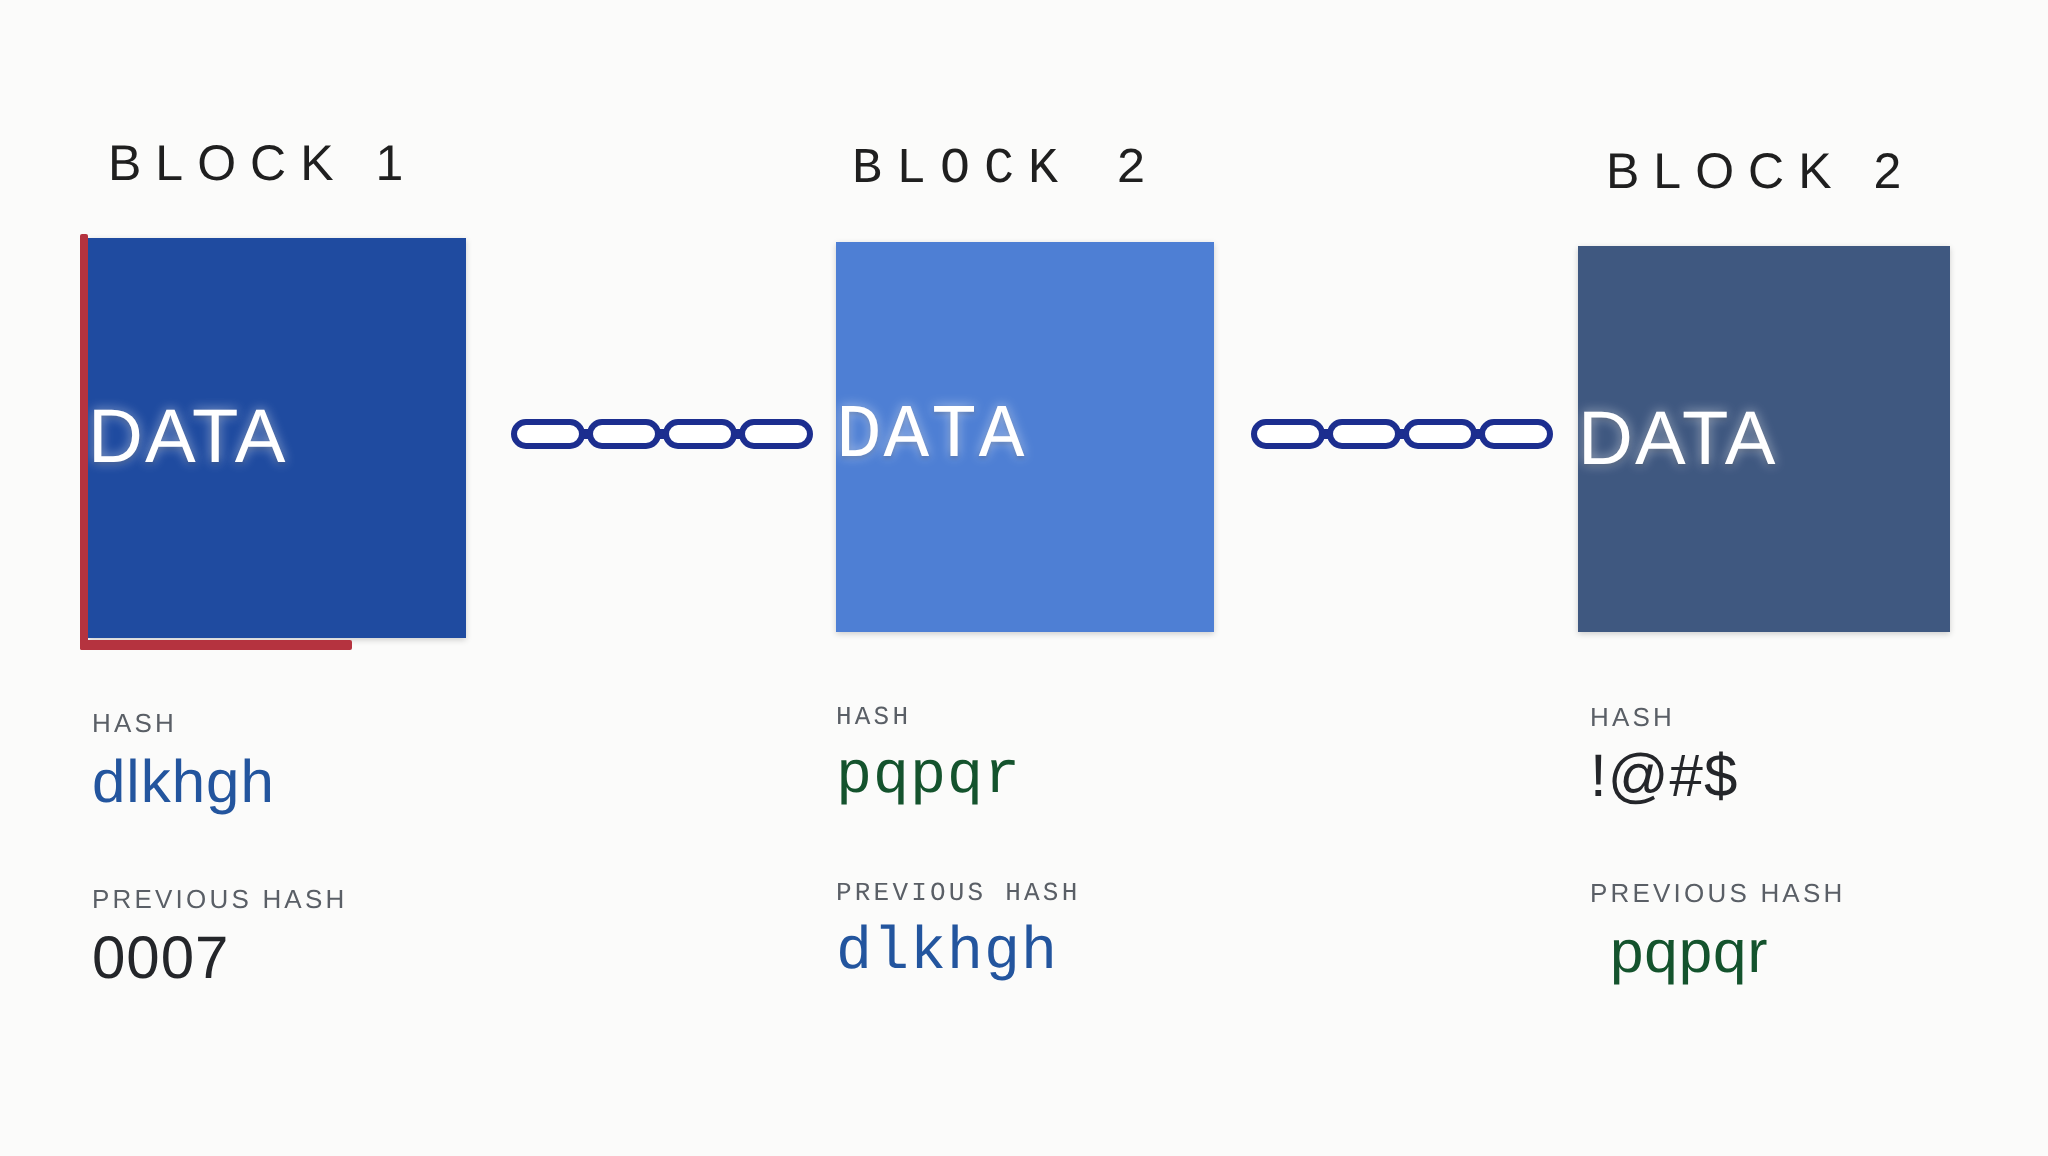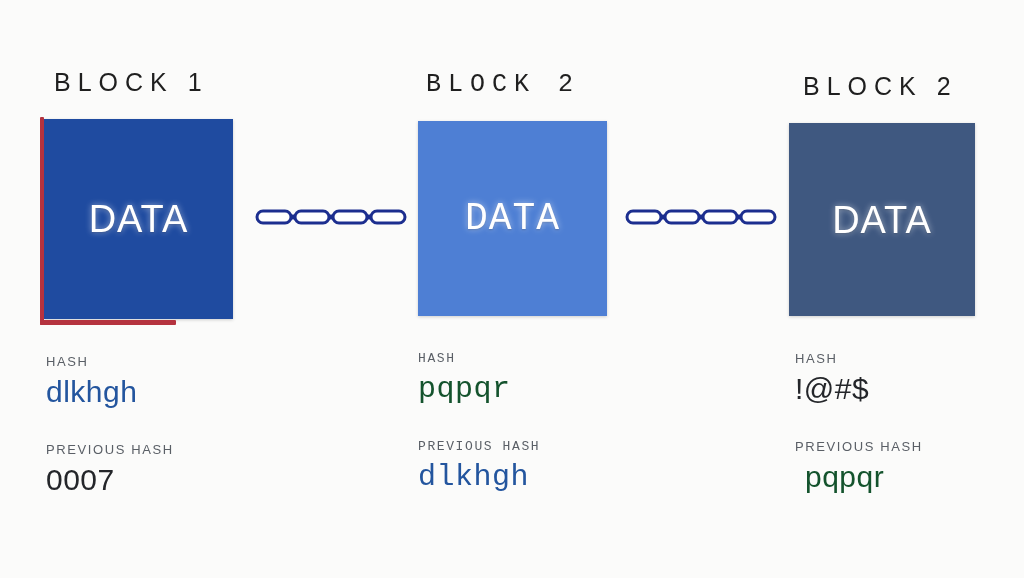--- a/index.html
+++ b/index.html
@@ -49,21 +49,21 @@
   .block-col.col-2 .block-title { padding-left: 8px; }
   .block-col.col-3 .block-title { padding-left: 14px; }
 
   
   .data-square {
     position: relative;
     width: 189px;
     height: 200px;
     display: flex;
     align-items: center;
-    justify-content: center;
+    justify-content: flex-start;
     box-shadow: 0 1px 3px rgba(0,0,0,0.18);
     margin-top: 24px;
   }
 
   .block-col.col-2 .data-square { width: 189px; height: 195px; }
   .block-col.col-3 .data-square { width: 186px; height: 193px; }
 
   .data-label {
     font-size: 38px;
     font-weight: 400;

